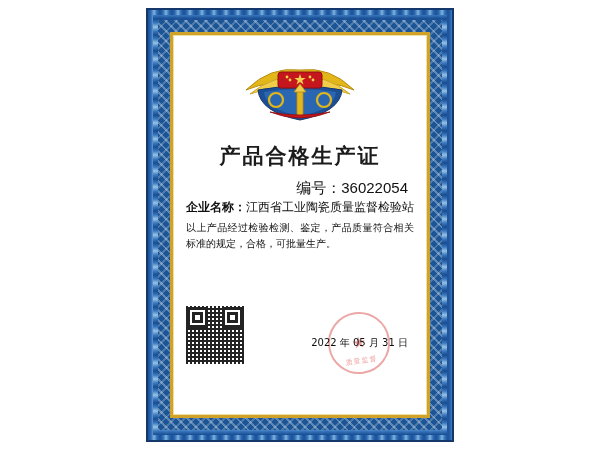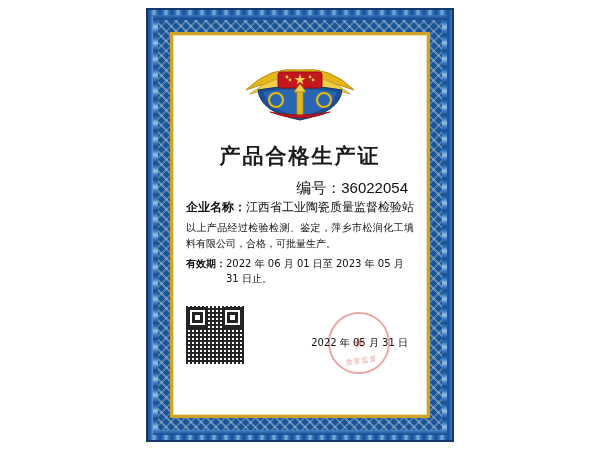--- a/index.html
+++ b/index.html
@@ -282,26 +282,22 @@
       </div>
 
       <div class="rows">
 
         <div class="row">
           <span class="lbl">企业名称：</span>
           <span class="val">江西省工业陶瓷质量监督检验站</span>
         </div>
 
 
-        <div class="para">以上产品经过检验检测、鉴定，萍乡市松润化工填料有限公司，合格，可批量生产。</div>
-
-        <div class="valid">
-          <span class="lbl">有效期：</span>
-          <span class="val">2022 年 06 月 01 日至 2023 年 05 月 31 日止。</span>
-        </div>
+        <div class="para">以上产品经过检验检测、鉴定，产品质量符合相关标准的规定，合格，可批量生产。</div>
+
       </div>
 
       <div class="bottom">
         <div class="qr"></div>
 
 
         <div class="seal">
           <span class="star">★</span>
           <span class="seal-txt">质量监督</span>
         </div>

